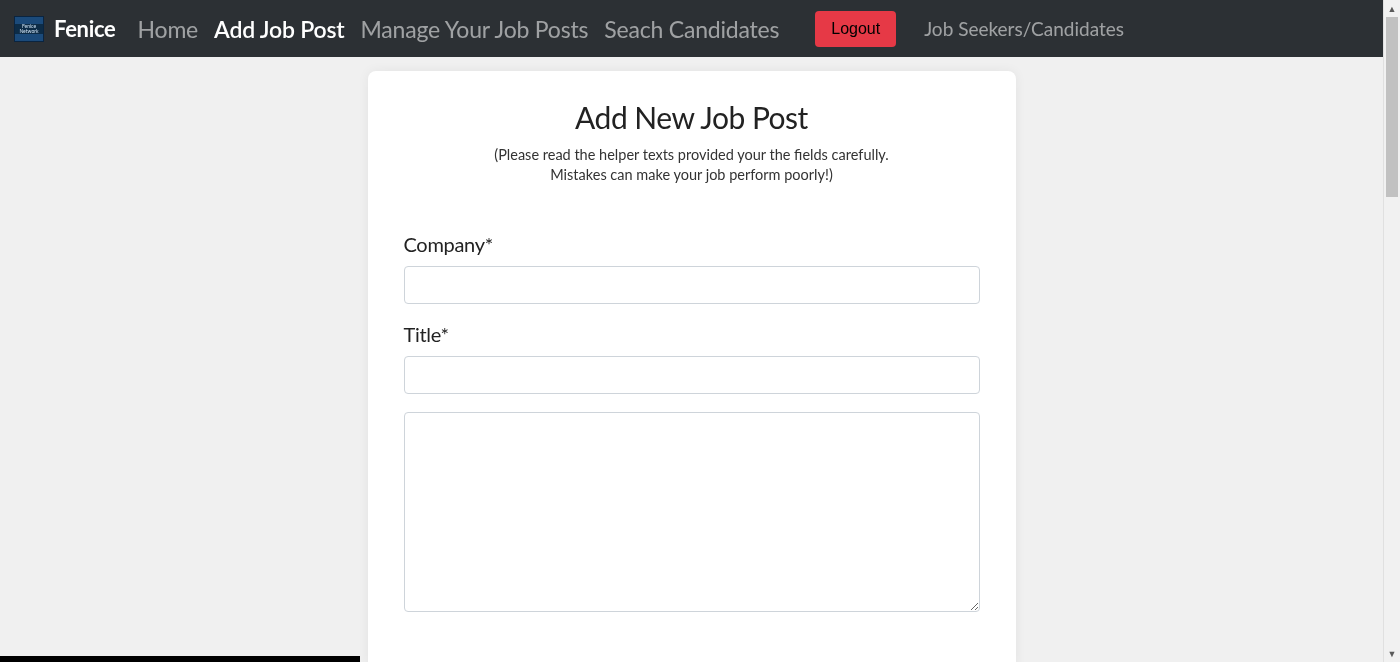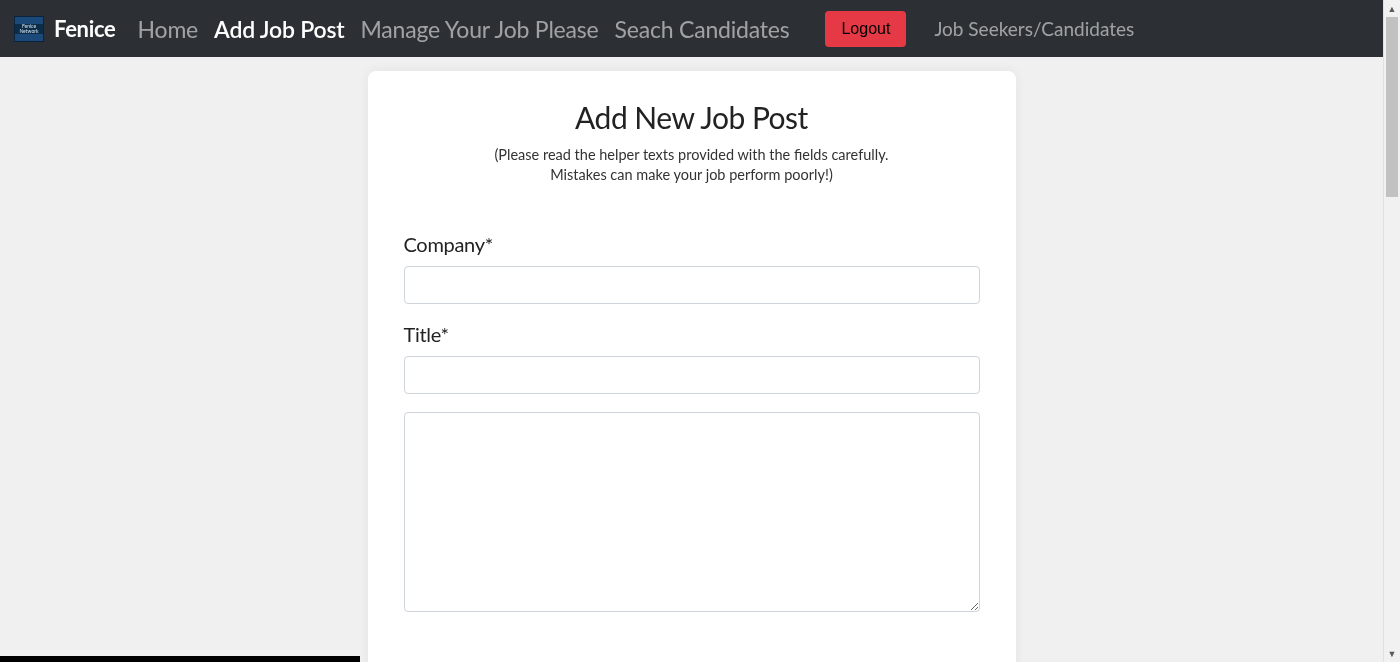--- a/index.html
+++ b/index.html
@@ -173,31 +173,31 @@
 <body>
 
 <div class="viewport">
   <nav class="navbar">
     <div class="navbar-logo">
       <span>Fenice Network</span>
     </div>
     <div class="brand">Fenice</div>
     <div class="nav-link">Home</div>
     <div class="nav-link active">Add Job Post</div>
-    <div class="nav-link">Manage Your Job Please</div>
+    <div class="nav-link">Manage Your Job Posts</div>
     <div class="nav-link">Seach Candidates</div>
     <button class="logout-btn">Logout</button>
     <div class="nav-right-link">Job Seekers/Candidates</div>
   </nav>
 
   <div class="page-content">
     <div class="card">
       <h1 class="card-title">Add New Job Post</h1>
       <div class="card-subtitle">
-        <span>(Please read the helper texts provided with the fields carefully.</span><br>
+        <span>(Please read the helper texts provided your the fields carefully.</span><br>
         <span>Mistakes can make your job perform poorly!)</span>
       </div>
 
       <div class="form-group">
         <label class="form-label">Company*</label>
         <input type="text" class="form-input" value="" style="">
       </div>
 
       <div class="form-group">
         <label class="form-label">Title*</label>

